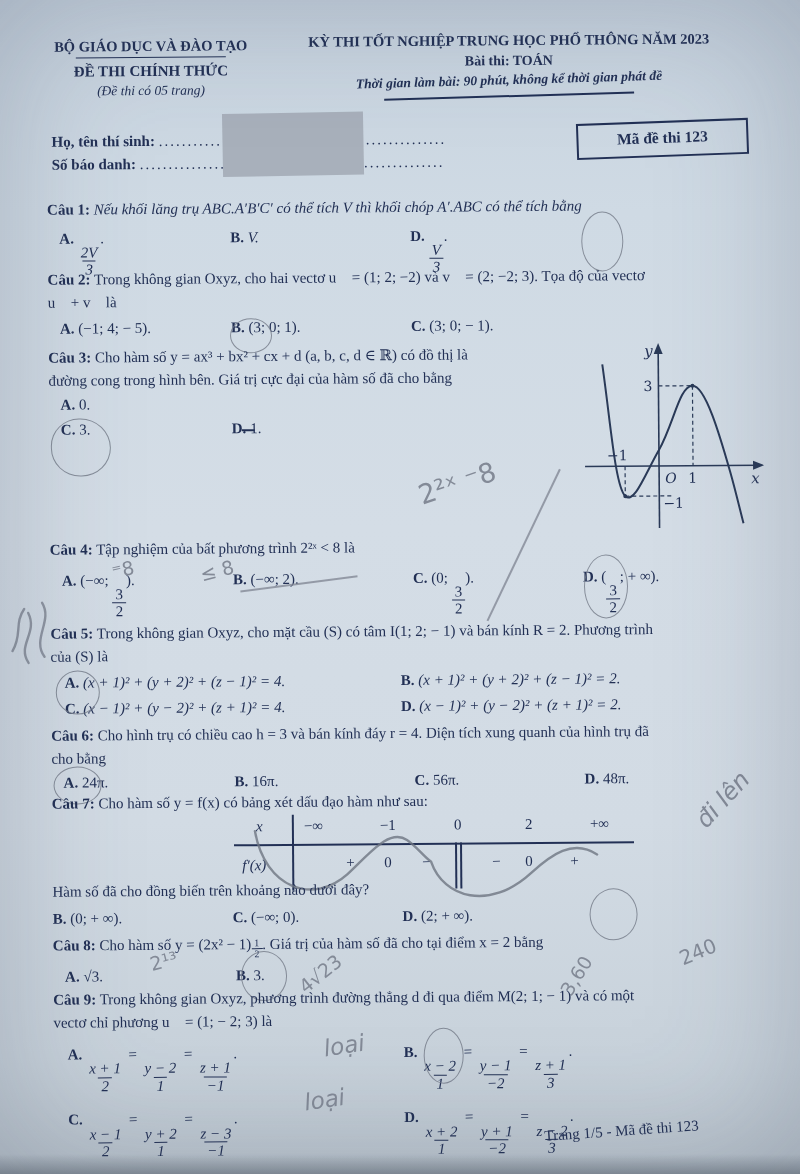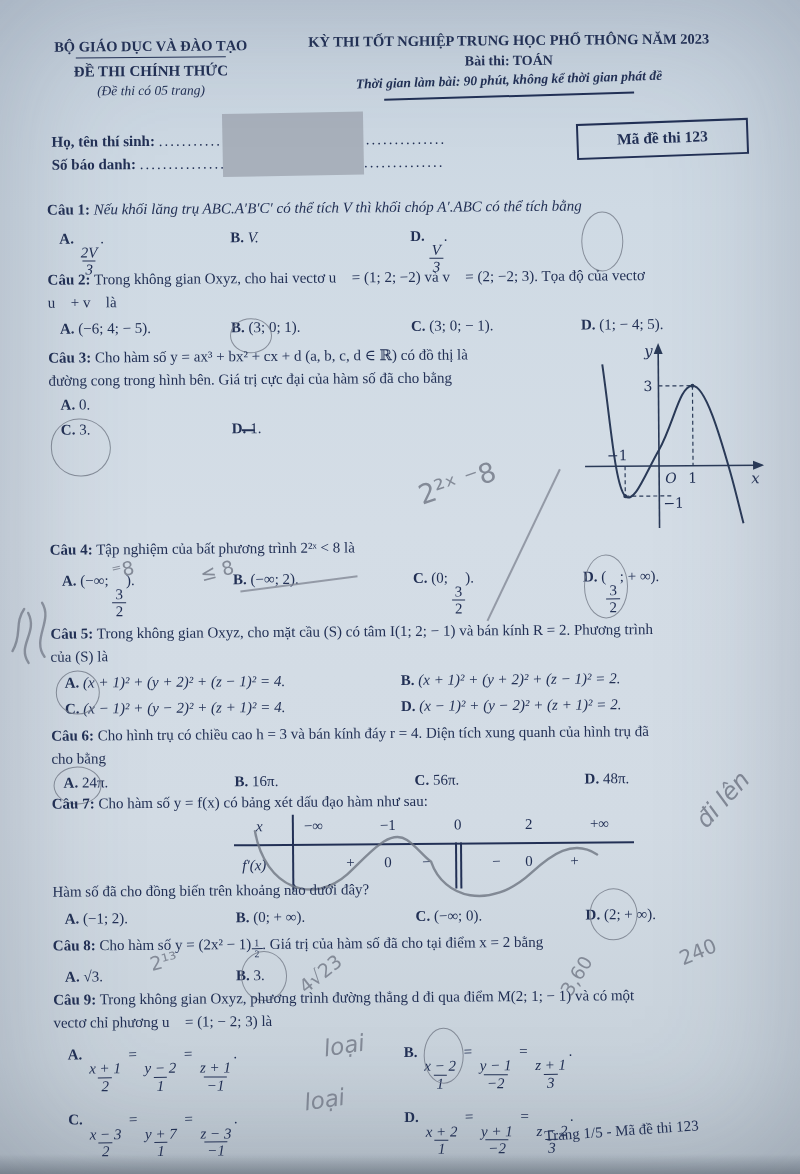--- a/index.html
+++ b/index.html
@@ -91,24 +91,23 @@
             <span class="den">3</span>
           </span><span>.</span></span>
     </div>
   </div>
   <div class="circle" style="left:584px;top:213px;width:40px;height:58px;"></div>
 
   <div class="q" style="top:266px;">
     <div><span class="qlabel">Câu 2:</span> <span>Trong không gian Oxyz, cho hai vectơ u⃗ = (1; 2; −2) và v⃗ = (2; −2; 3). Tọa độ của vectơ</span></div>
     <div><span>u⃗ + v⃗ là</span></div>
     <div class="optrow">
-      <span class="o1"><span class="olabel">A.</span> <span>(−6; 4; − 5).</span></span>
+      <span class="o1"><span class="olabel">A.</span> <span>(−1; 4; − 5).</span></span>
       <span class="o2"><span class="olabel">B.</span> <span>(3; 0; 1).</span></span>
       <span class="o3"><span class="olabel">C.</span> <span>(3; 0; − 1).</span></span>
-      <span class="o4"><span class="olabel">D.</span> <span>(1; − 4; 5).</span></span>
     </div>
   </div>
   <div class="circle" style="left:232px;top:317px;width:40px;height:33px;"></div>
 
   <div class="q" style="top:344px;width:530px;">
     <div><span class="qlabel">Câu 3:</span> <span>Cho hàm số y = ax³ + bx² + cx + d (a, b, c, d ∈ ℝ) có đồ thị là</span></div>
     <div>đường cong trong hình bên. Giá trị cực đại của hàm số đã cho bằng</div>
     <div class="optrow" style="margin-top:2px;">
       <span class="o1"><span class="olabel">A.</span> <span>0.</span></span>
     </div>
@@ -222,21 +221,20 @@
     <div class="abs" style="left:336px;top:42px;">+</div>
   </div>
 
   <svg class="abs" style="left:215px;top:800px;" width="440" height="118" viewBox="0 0 440 118">
     <path d="M 38,30 C 48,88 96,104 130,74 C 152,54 172,28 190,40 C 200,47 206,56 214,62 C 226,98 272,112 314,74 C 334,56 356,40 380,56" fill="none" stroke="rgba(110,117,130,.8)" stroke-width="2.4" stroke-linecap="round"></path>
   </svg>
 
   <div class="q" style="top:878px;">
     <div>Hàm số đã cho đồng biến trên khoảng nào dưới đây?</div>
     <div class="optrow" style="margin-top:4px;">
-      <span class="o1"><span class="olabel">A.</span> <span>(−1; 2).</span></span>
       <span class="o2"><span class="olabel">B.</span> <span>(0; + ∞).</span></span>
       <span class="o3"><span class="olabel">C.</span> <span>(−∞; 0).</span></span>
       <span class="o4"><span class="olabel">D.</span> <span>(2; + ∞).</span></span>
     </div>
   </div>
   <div class="circle" style="left:587px;top:890px;width:46px;height:50px;"></div>
 
   <div class="q" style="top:928px;">
     <div><span class="qlabel">Câu 8:</span> <span>Cho hàm số y = (2x² − 1)</span><sup class="efrac"><span class="frac">
             <span class="num">1</span>
@@ -273,24 +271,24 @@
           </span> <span>=</span> <span class="frac">
             <span class="num">y − 1</span>
             <span class="den">−2</span>
           </span> <span>=</span> <span class="frac">
             <span class="num">z + 1</span>
             <span class="den">3</span>
           </span><span>.</span></span>
     </div>
     <div class="optrow" style="margin-top:14px;">
       <span class="colL i"><span class="olabel" style="font-style:normal;">C.</span> <span class="frac">
-            <span class="num">x − 3</span>
-            <span class="den">2</span>
-          </span> <span>=</span> <span class="frac">
-            <span class="num">y + 7</span>
+            <span class="num">x − 1</span>
+            <span class="den">2</span>
+          </span> <span>=</span> <span class="frac">
+            <span class="num">y + 2</span>
             <span class="den">1</span>
           </span> <span>=</span> <span class="frac">
             <span class="num">z − 3</span>
             <span class="den">−1</span>
           </span><span>.</span></span>
       <span class="colR i"><span class="olabel" style="font-style:normal;">D.</span> <span class="frac">
             <span class="num">x + 2</span>
             <span class="den">1</span>
           </span> <span>=</span> <span class="frac">
             <span class="num">y + 1</span>

